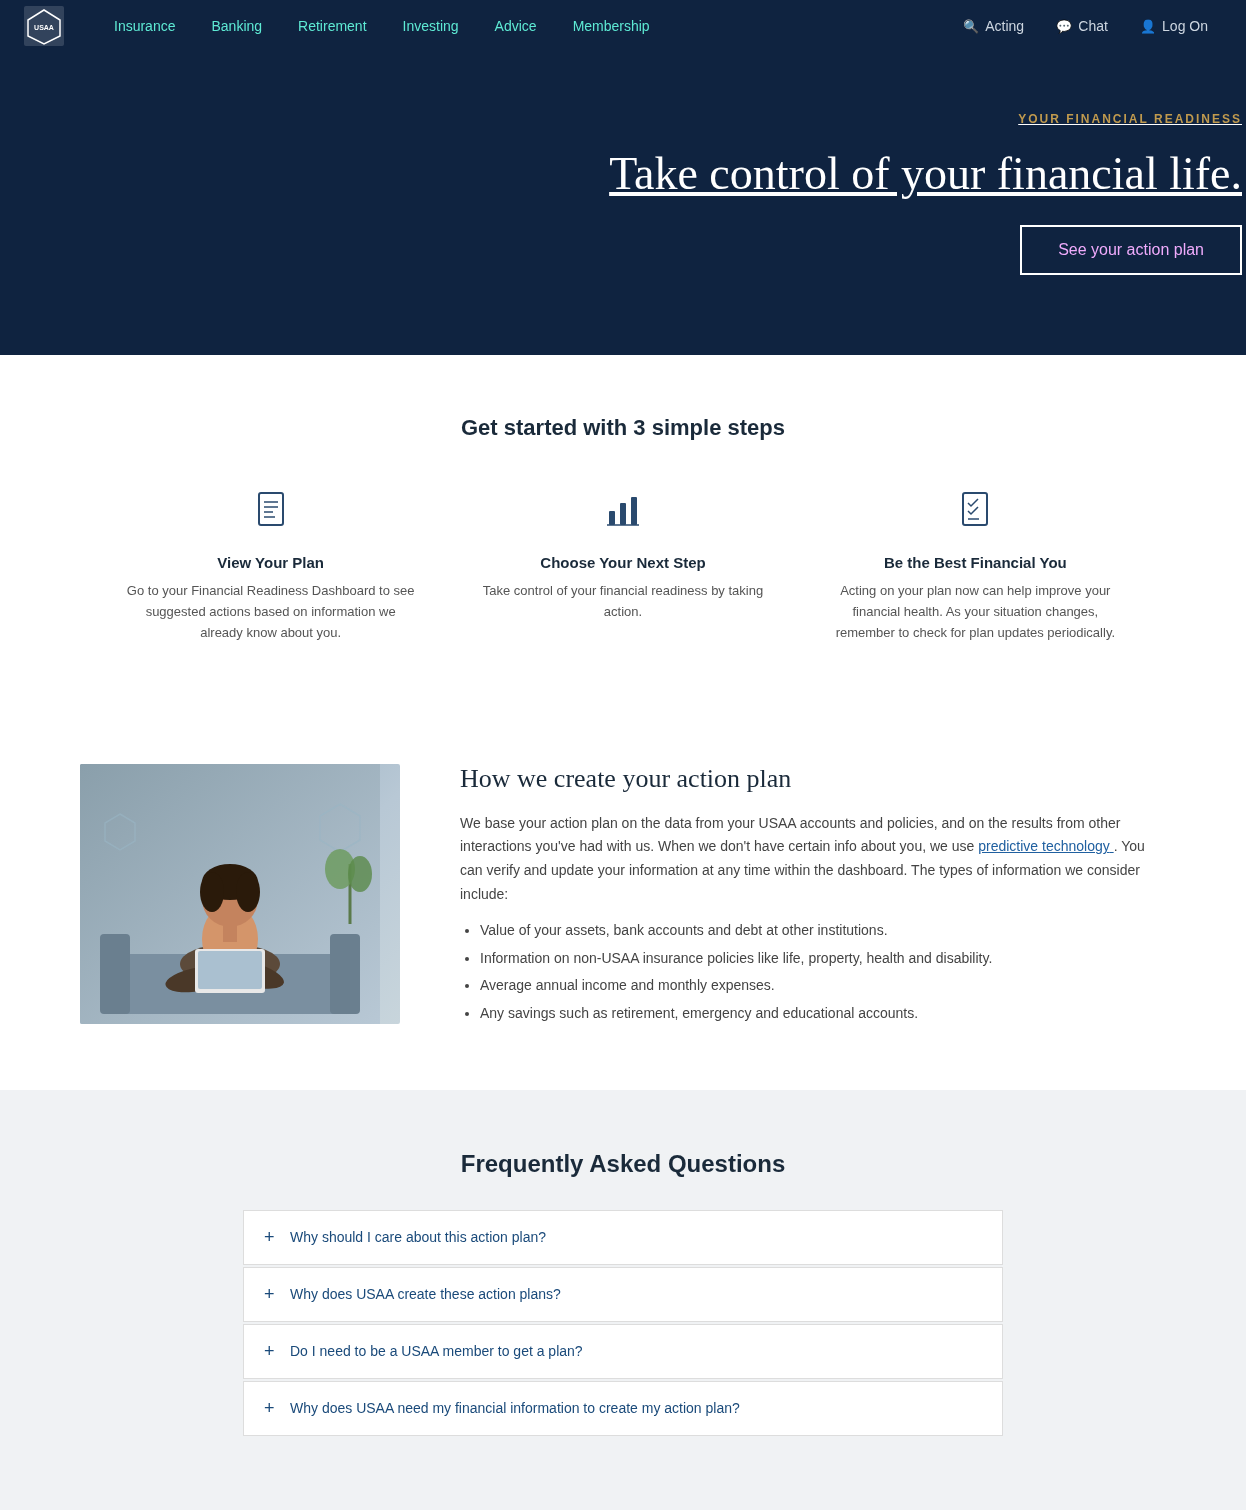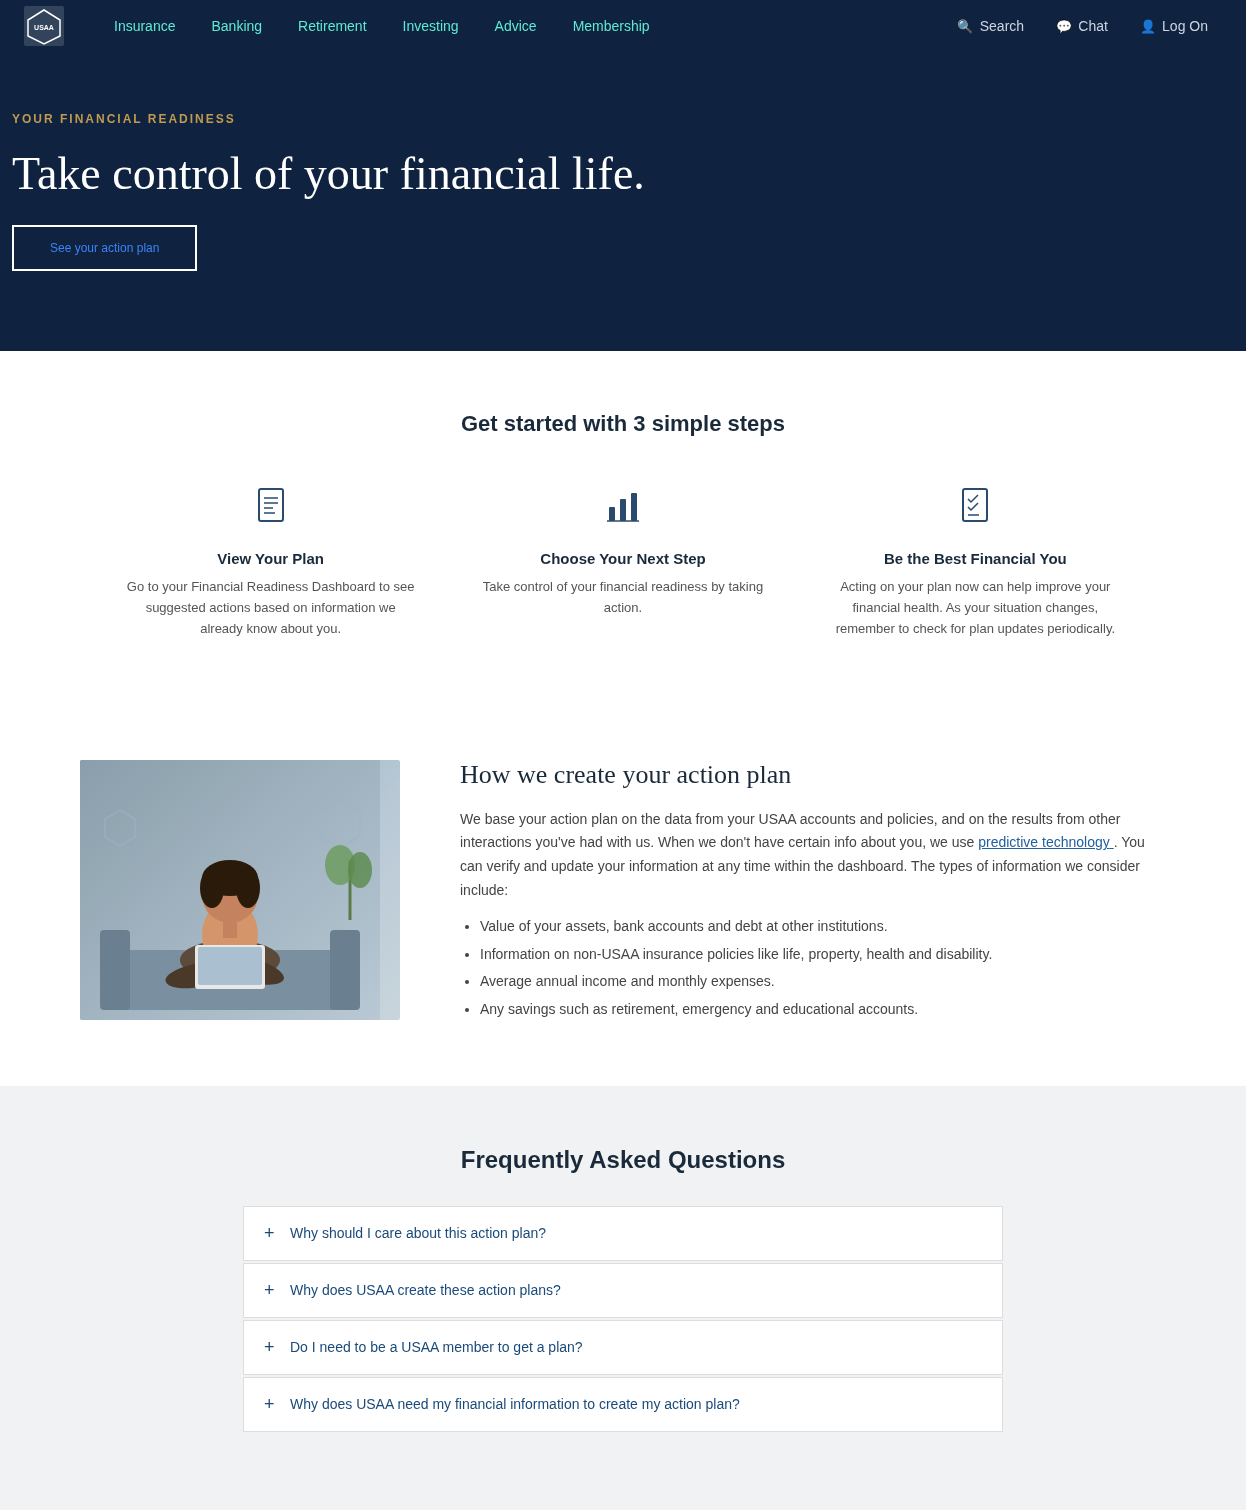--- a/index.html
+++ b/index.html
@@ -49,22 +49,23 @@
       cursor: pointer;
       display: flex;
       align-items: center;
       gap: 6px;
     }
 
     
     .hero {
       background: #0f2340;
       color: #fff;
-      text-align: left;
-      padding: 60px 12px 80px;
+      text-align: right;
+      padding: 60px 4px 80px;
+      text-decoration: underline;
     }
     .hero-eyebrow {
       font-size: 12px;
       letter-spacing: 2px;
       color: #c09a4e;
       text-transform: uppercase;
       margin-bottom: 20px;
       font-weight: 700;
     }
     .hero-title {
@@ -77,24 +78,24 @@
     .hero-subtitle {
       font-size: 16px;
       line-height: 1.6;
       max-width: 560px;
       margin: 0 auto 40px;
       color: #c8d4e0;
     }
     .hero-btn {
       display: inline-block;
       border: 2px solid #fff;
-      color: #3b82f6;
+      color: #f0abfc;
       background: transparent;
       padding: 14px 36px;
-      font-size: 12px;
+      font-size: 16px;
       cursor: pointer;
       text-decoration: none;
     }
 
     
     .steps-section {
       background: #fff;
       padding: 60px 40px;
       text-align: center;
     }
@@ -246,21 +247,21 @@
     <a class="nav-link" href="#">
       <span>Advice</span>
     </a>
     <a class="nav-link" href="#">
       <span>Membership</span>
     </a>
   </div>
   <div class="nav-actions">
     <button class="nav-action-btn">
       <span style="font-size:13px;">🔍</span>
-      <span>Search</span>
+      <span>Acting</span>
     </button>
     <button class="nav-action-btn">
       <span style="font-size:13px;">💬</span>
       <span>Chat</span>
     </button>
     <button class="nav-action-btn">
       <span style="font-size:13px;">👤</span>
       <span>Log On</span>
     </button>
   </div>

